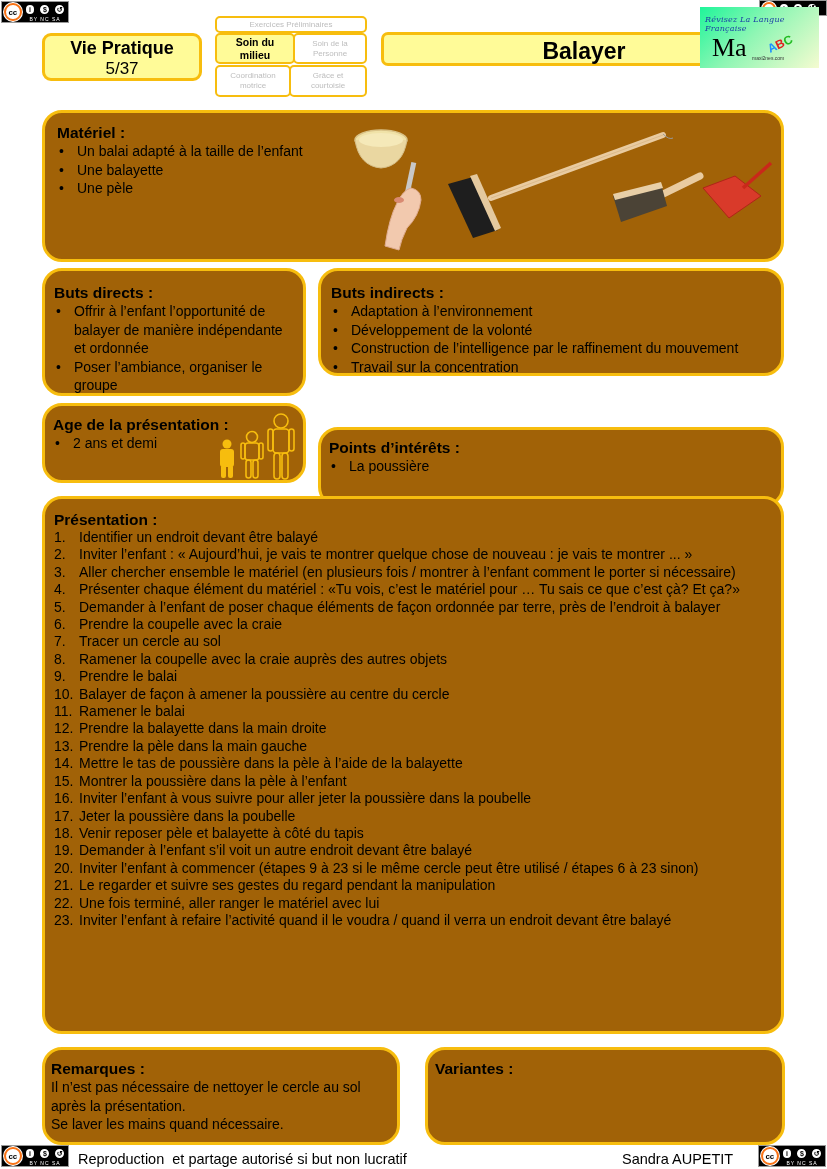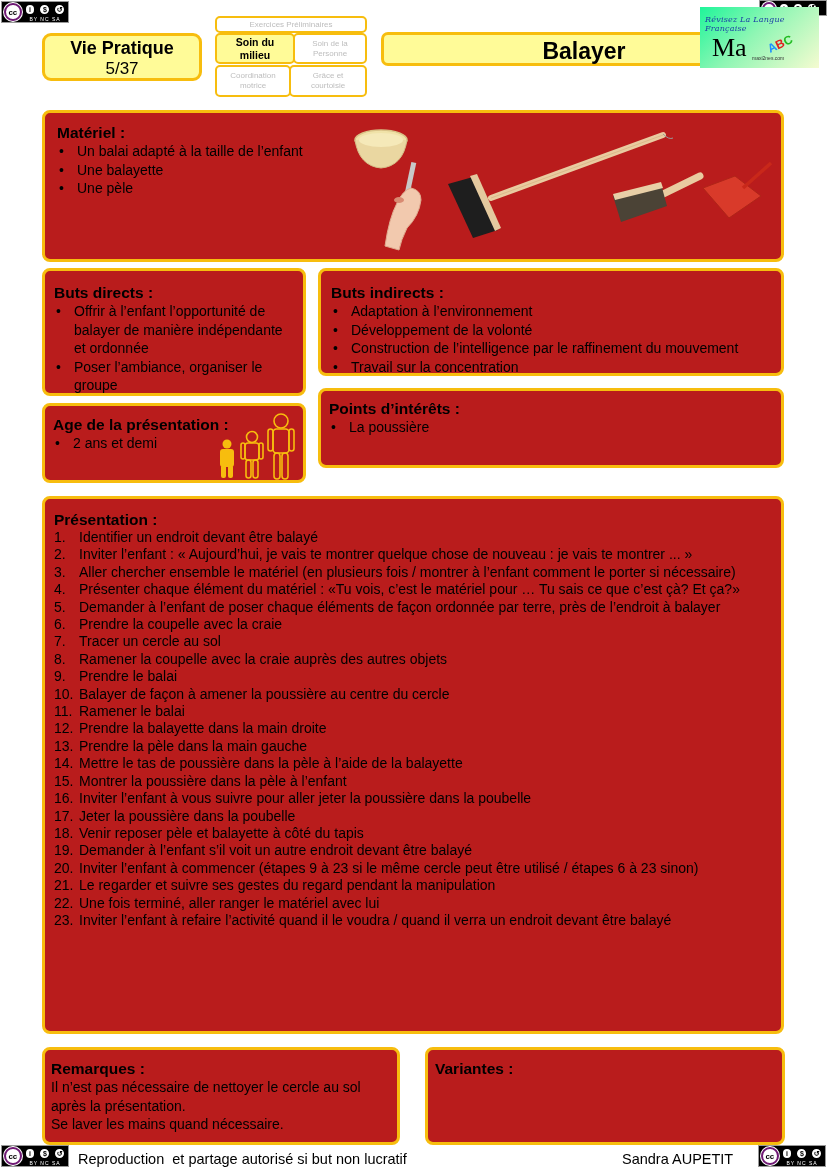--- a/index.html
+++ b/index.html
@@ -1,31 +1,31 @@
 <!DOCTYPE html>
 <html><head>
 <meta charset="utf-8">
 <style>
   * { box-sizing: border-box; margin: 0; padding: 0; }
   html, body { width: 827px; height: 1169px; background: #ffffff; overflow: hidden; }
   body { position: relative; font-family: "Liberation Sans", sans-serif; color: #000; }
 
-  .box { position: absolute; border: 3px solid #f7bd0e; border-radius: 8px; background: #b91c1c; }
+  .box { position: absolute; border: 3px solid #f7bd0e; border-radius: 20px; background: #a16207; }
   .box.yellow { background: #fffb98; border-radius: 9px; }
   .box .title { font-weight: bold; font-size: 15.5px; line-height: 18px; }
   .box ul { list-style: none; font-size: 14px; line-height: 18.5px; }
   .box ul li { position: relative; padding-left: 20px; }
   .box ul li::before { content: "•"; position: absolute; left: 2px; top: 0; }
   .box ol { list-style: none; font-size: 14px; line-height: 17.4px; }
   .box ol li { position: relative; padding-left: 25px; }
   .box ol li .num { position: absolute; left: 0; top: 0; }
 
   
   .cc { position: absolute; width: 68px; height: 22px; background: #000; border: 1px solid #999; display: flex; align-items: flex-start; padding: 1px 2px; gap: 2px; }
-  .cc .c { width: 18px; height: 18px; border-radius: 50%; background: #fff; border: 2px solid #701a75; box-shadow: 0 0 0 1px #fff; font-size: 8px; font-weight: bold; display: flex; align-items: center; justify-content: center; color: #000; }
+  .cc .c { width: 18px; height: 18px; border-radius: 50%; background: #fff; border: 2px solid #f97316; box-shadow: 0 0 0 1px #fff; font-size: 8px; font-weight: bold; display: flex; align-items: center; justify-content: center; color: #000; }
   .cc .s { width: 13px; height: 13px; border-radius: 50%; background: #fff; border: 2px solid #000; font-size: 7px; font-weight: bold; display: flex; align-items: center; justify-content: center; }
   .cc .lbl { position: absolute; bottom: 0; left: 22px; right: 2px; height: 6px; background: #000; color: #fff; font-size: 5px; line-height: 6px; letter-spacing: 1px; text-align: center; }
 
   
   .cat { position: absolute; border: 2.5px solid #f7bd0e; border-radius: 5px; background: #fff; color: #bdbdbd; font-size: 8px; text-align: center; display: flex; align-items: center; justify-content: center; line-height: 10px; }
   .cat.active { background: #fffb98; color: #000; font-weight: bold; font-size: 10.5px; line-height: 13px; }
 
   .logo { position: absolute; left: 700px; top: 7px; width: 119px; height: 61px; background: linear-gradient(135deg, #1ff59a 0%, #8ff6b4 45%, #f5fbd0 100%); }
   .logo .t1 { position: absolute; left: 5px; top: 8px; font-family: "DejaVu Serif", serif; font-style: italic; font-size: 8px; color: #1c3fa6; letter-spacing: 0.2px; }
   .logo .ma { position: absolute; left: 12px; top: 26px; font-family: "Liberation Serif", serif; font-size: 26px; color: #000; }
@@ -175,21 +175,21 @@
       <circle cx="66" cy="10" r="7"></circle>
       <rect x="58" y="18" width="16" height="24" rx="3.5"></rect>
       <rect x="53" y="18" width="5" height="22" rx="2.5"></rect>
       <rect x="74" y="18" width="5" height="22" rx="2.5"></rect>
       <rect x="59" y="42" width="6" height="26" rx="3"></rect>
       <rect x="67" y="42" width="6" height="26" rx="3"></rect>
     </g>
   </svg>
 </div>
 
-<div class="box" style="left:318px; top:388px; width:466px; height:80px; padding:9px 0 0 8px;">
+<div class="box" style="left:318px; top:427px; width:466px; height:80px; padding:9px 0 0 8px;">
   <div class="title">Points d’intérêts :</div>
   <ul>
     <li>La poussière</li>
   </ul>
 </div>
 
 <div class="box" style="left:42px; top:496px; width:742px; height:538px; padding:12px 0 0 9px;">
   <div class="title">Présentation :</div>
   <ol id="steps">
       <li><span class="num">1.</span><span>Identifier un endroit devant être balayé</span></li>

